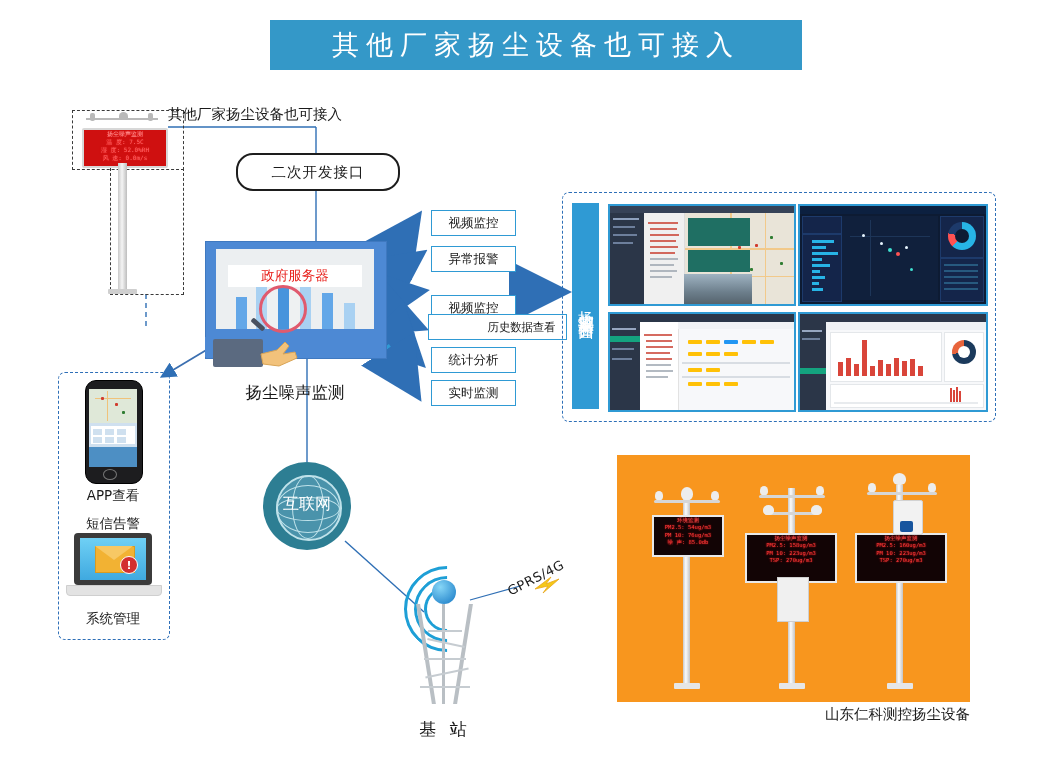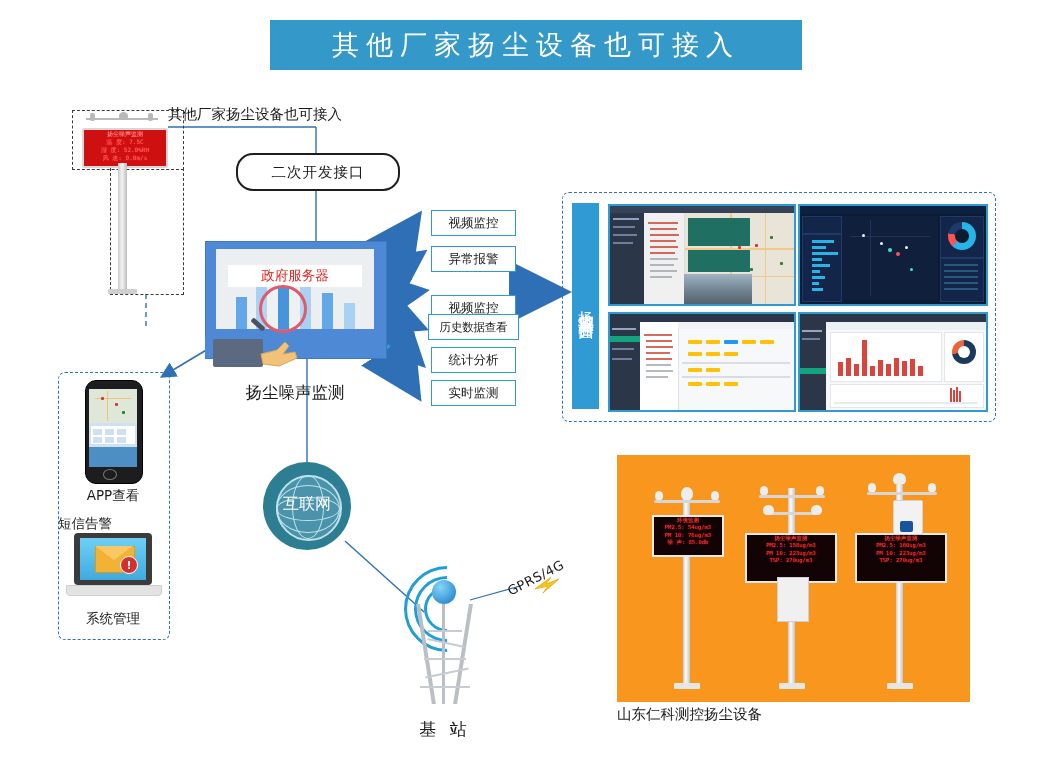--- a/index.html
+++ b/index.html
@@ -120,21 +120,21 @@
   .line-spike{position:absolute;background:#d9453a;}
 
   
   #alert-col{left:58px;top:372px;width:110px;height:266px;}
   #phone{left:85px;top:380px;width:56px;height:102px;background:#1d1d1f;
     border-radius:11px;border:1.5px solid #000;}
   #phone-screen{left:89px;top:389px;width:48px;height:78px;background:#cfe0ef;overflow:hidden;}
   #phone-map{position:absolute;left:0;top:0;width:48px;height:34px;background:#dfe8d8;}
   #phone-home{left:103px;top:469px;width:12px;height:9px;border:1.2px solid #777;border-radius:50%;}
   #label-app{left:58px;top:487px;width:110px;text-align:center;font-size:13.5px;}
-  #label-sms{left:58px;top:515px;width:110px;font-size:13.5px;}
+  #label-sms{left:58px;top:515px;width:110px;text-align:center;font-size:13.5px;}
   #laptop{left:74px;top:533px;width:78px;height:52px;background:#3b3b3b;border-radius:4px;}
   #laptop-screen{left:80px;top:538px;width:66px;height:42px;
     background:linear-gradient(#6fd0f5,#3fa9e0);overflow:hidden;}
   #envelope{left:95px;top:546px;width:38px;height:25px;background:#f2b233;border:1px solid #d89b22;}
   #env-flap{left:95px;top:546px;width:0;height:0;
     border-left:19px solid transparent;border-right:19px solid transparent;
     border-top:14px solid #f7c864;}
   #env-badge{left:120px;top:556px;width:16px;height:16px;border-radius:50%;
     background:#d32f2f;color:#fff;font-size:11px;font-weight:bold;
     display:flex;align-items:center;justify-content:center;border:1.5px solid #fff;}
@@ -170,21 +170,21 @@
   .cup{position:absolute;background:#ededed;border-radius:50% 50% 40% 40%;}
   .led{position:absolute;background:#120405;border:2.5px solid #e9e9e9;overflow:hidden;}
   .led .hd{color:#ff4d4d;font-size:5.5px;text-align:center;line-height:7px;
     font-family:"DejaVu Sans Mono",monospace;text-shadow:0 0 2px #ff1a1a;}
   .led .ln{color:#ff3a3a;font-size:5.5px;line-height:7.5px;text-align:center;
     font-family:"DejaVu Sans Mono",monospace;text-shadow:0 0 2px #ff1a1a;white-space:nowrap;}
   #cabinet{left:777px;top:577px;width:30px;height:43px;background:#f0f0f0;border:1px solid #cfcfcf;}
   #sensor-box{left:893px;top:500px;width:28px;height:33px;background:#f2f2f2;
     border:1px solid #d2d2d2;border-radius:2px;}
   #sensor-badge{left:900px;top:521px;width:13px;height:11px;background:#17559e;border-radius:2px;}
-  #label-equip{left:617px;top:705px;width:353px;text-align:left;font-size:14.5px;}
+  #label-equip{left:617px;top:705px;width:353px;text-align:right;font-size:14.5px;}
 
   
   svg.conn{position:absolute;left:0;top:0;width:1059px;height:774px;pointer-events:none;}
 </style>
 </head>
 <body>
 
 <div class="abs" id="title-banner">
   <div class="t">其他厂家扬尘设备也可接入</div>
 </div>
@@ -269,21 +269,21 @@
 
 <div class="abs fn-box" style="left:431px;top:210px;">
   <span>视频监控</span>
 </div>
 <div class="abs fn-box" style="left:431px;top:246px;">
   <span>异常报警</span>
 </div>
 <div class="abs fn-box" style="left:431px;top:281px;margin-top:14px;">
   <span>视频监控</span>
 </div>
-<div class="abs fn-box wide" style="left:428px;top:314px;width:89px;">
+<div class="abs fn-box wide" style="left:428px;top:314px;width:89px;padding-left:48px;">
   <span>历史数据查看</span>
 </div>
 <div class="abs fn-box" style="left:431px;top:347px;">
   <span>统计分析</span>
 </div>
 <div class="abs fn-box" style="left:431px;top:380px;">
   <span>实时监测</span>
 </div>
 
 <div class="abs dash-blue" id="ui-dash"></div>

